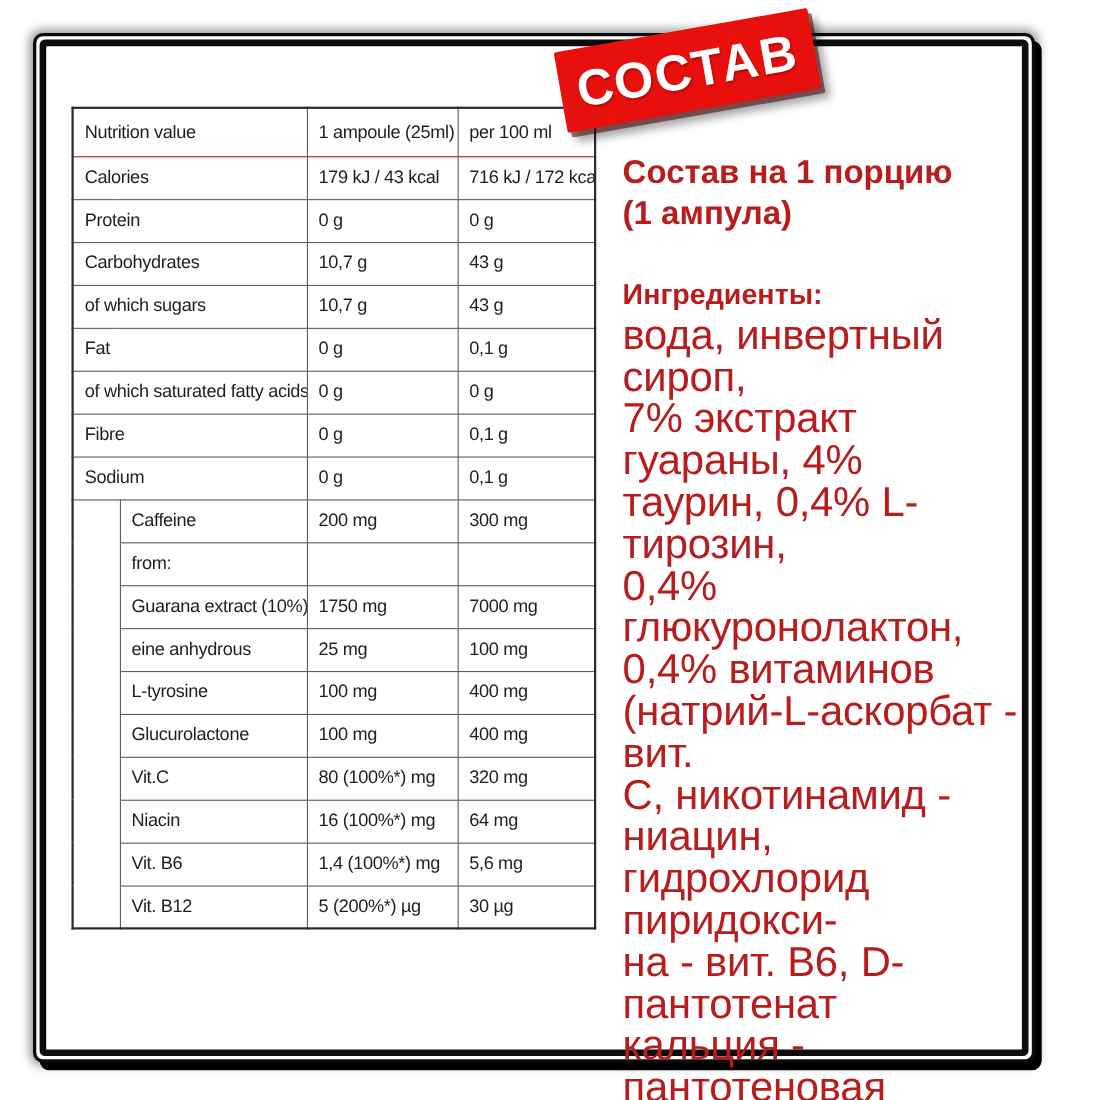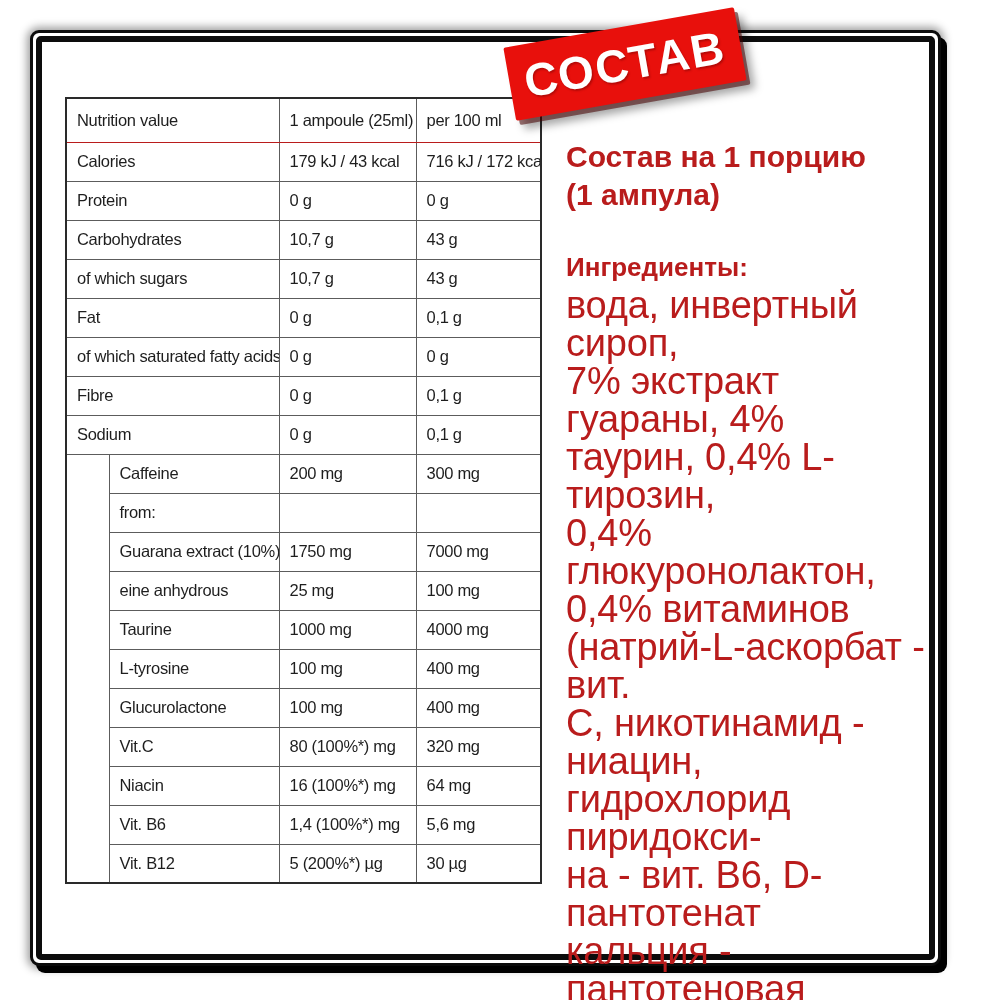--- a/index.html
+++ b/index.html
@@ -160,26 +160,20 @@
           <td>7000 mg</td>
         </tr>
 
         <tr>
           <td class="c-ind"></td>
           <td>eine anhydrous</td>
           <td>25 mg</td>
           <td>100 mg</td>
         </tr>
 
-        <tr>
-          <td class="c-ind"></td>
-          <td>Taurine</td>
-          <td>1000 mg</td>
-          <td>4000 mg</td>
-        </tr>
 
         <tr>
           <td class="c-ind"></td>
           <td>L-tyrosine</td>
           <td>100 mg</td>
           <td>400 mg</td>
         </tr>
 
         <tr>
           <td class="c-ind"></td>

